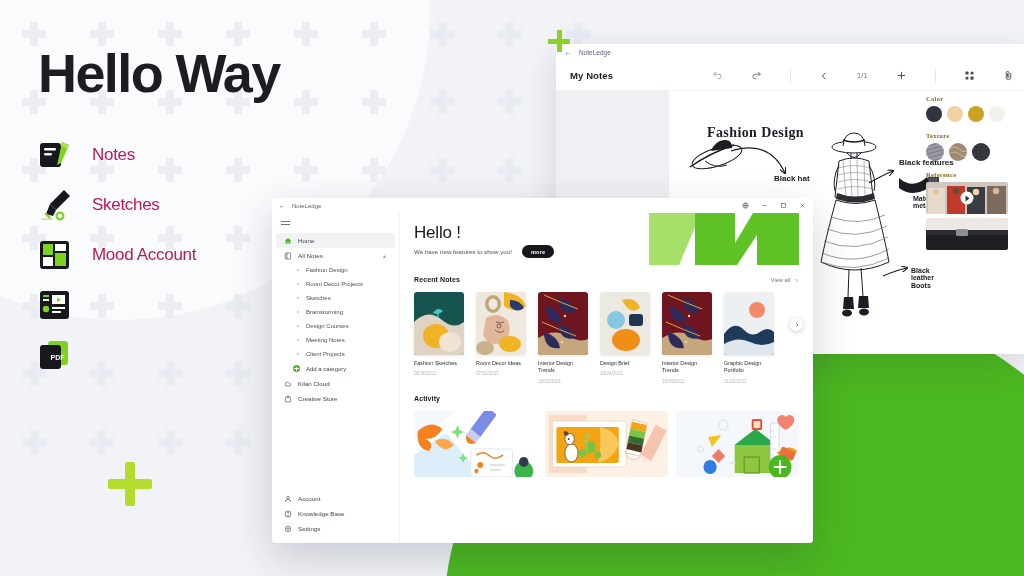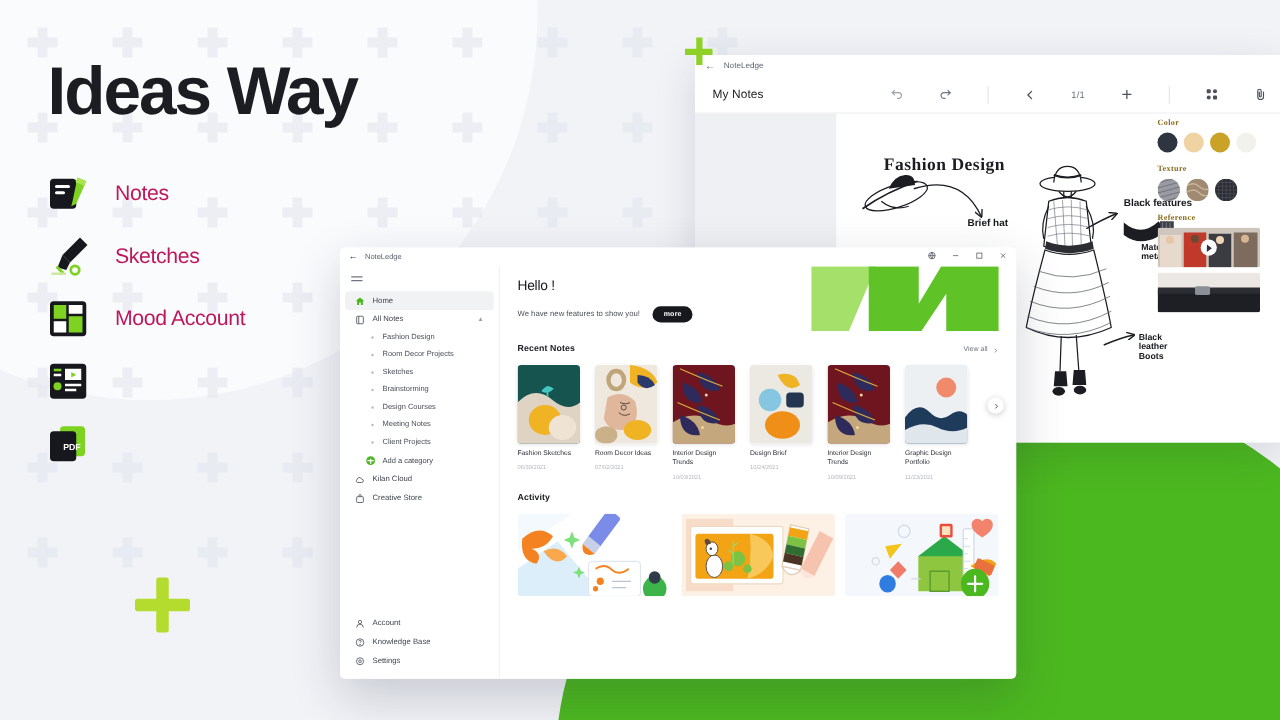--- a/index.html
+++ b/index.html
@@ -66,21 +66,21 @@
   }
   .we-titlebar {
     height:17px; display:flex; align-items:center; gap:7px;
     padding-left:8px; background:#fff; font-size:6.5px; color:#5c6270;
   }
   .we-back { font-size:8px; color:#3a3f4b; line-height:1; }
   .we-toolbar {
     height:30px; display:flex; align-items:center;
     padding:0 10px 0 14px; border-bottom:1px solid #f0f0f2; background:#fff;
   }
-  .we-doc-title { font-size:9.5px; font-weight:400; color:#1b1d23; letter-spacing:.1px; }
+  .we-doc-title { font-size:9.5px; font-weight:700; color:#1b1d23; letter-spacing:.1px; }
   .we-tools { margin-left:auto; display:flex; align-items:center; gap:28px; color:#9aa0ad; }
   .we-tool { font-size:11px; line-height:1; display:flex; align-items:center; }
   .we-page { font-size:7.5px; color:#6e7480; letter-spacing:.2px; }
   .we-sep { width:1px; height:14px; background:#e6e7ea; }
 
   .we-canvas {
     position:absolute; left:0; right:0; top:47px; bottom:0;
     background:#eff0f3;
   }
   .we-sheet {
@@ -171,21 +171,21 @@
   .sb-add .plusc::after  { top:3px; left:1.4px; height:1px; width:4.2px; }
   .sb-spacer { flex:1; }
   .sb-bottom { padding-bottom:7px; }
 
   
   .ct { flex:1; min-width:0; display:flex; flex-direction:column; background:#fff; position:relative; }
   .ct-hero { position:relative; height:52px; background:#fff; overflow:hidden; flex:0 0 52px; }
   .hero-green {
     position:absolute; right:14px; top:0; width:150px; height:52px;
   }
-  .ct-hello { position:absolute; left:14px; top:10px; font-size:11px; color:#16181d; letter-spacing:-.2px; }
+  .ct-hello { position:absolute; left:14px; top:10px; font-size:17px; color:#16181d; letter-spacing:-.2px; }
   .ct-sub-row { position:absolute; left:14px; top:32px; display:flex; align-items:center; gap:10px; }
   .ct-sub { font-size:6.2px; color:#4a4f5a; }
   .ct-more {
     background:#16181d; color:#fff; border:none; border-radius:9px;
     font-size:5.6px; padding:3.5px 9px; font-family:inherit; font-weight:700; letter-spacing:.2px;
   }
 
   .ct-scroll { flex:1; overflow:hidden; padding:0 14px; }
   .sec-head { display:flex; align-items:baseline; margin:11px 0 9px; }
   .sec-title { font-size:7px; font-weight:700; color:#16181d; letter-spacing:.1px; }
@@ -219,21 +219,21 @@
         <path d="M30 22 h8 v8 h8 v8 h-8 v8 h-8 v-8 h-8 v-8 h8 z" fill="#e2e5ee"></path>
       </pattern>
     </defs>
     <rect width="620" height="470" fill="url(#plusp)"></rect>
   </svg>
   <div class="bg-green-blob2"></div>
 </div>
 
 <div class="hero">
   <h1>
-    <span class="l2">Ideas Way</span>
+    <span class="l2">Hello Way</span>
   </h1>
 
   <div class="features">
 
     <div class="feature-row">
       <span class="feature-ico">
         <svg viewBox="0 0 34 34">
             <rect x="2" y="5" width="21" height="24" rx="3" fill="#16181d"></rect>
         <rect x="6" y="10" width="12" height="2.4" rx="1.2" fill="#fff"></rect>
         <rect x="6" y="15" width="8" height="2.4" rx="1.2" fill="#fff"></rect>
@@ -419,21 +419,21 @@
           <path d="M200 92 q14 -8 24 -12" marker-end="url(#ah)"></path>
           <path d="M214 185 q14 -6 24 -8" marker-end="url(#ah)"></path>
         </g>
         <defs>
           <marker id="ah" markerWidth="6" markerHeight="6" refX="5" refY="3" orient="auto">
             <path d="M0 0 L6 3 L0 6" fill="none" stroke="#1b1d23" stroke-width="1"></path>
           </marker>
         </defs>
       </svg>
 
-      <div class="ann ann-hat">Brief hat</div>
+      <div class="ann ann-hat">Black hat</div>
       <div class="ann ann-leath">Black features</div>
       <div class="ann ann-match">Match with a metal</div>
       <div class="ann ann-boots">Black leather Boots</div>
 
       <div class="we-panel">
         <div class="pnl-h">Color</div>
         <div class="sw-row">
           <span class="sw" style="background:#2e3440"></span>
           <span class="sw" style="background:#efd3a3"></span>
           <span class="sw" style="background:#c9a227"></span>

